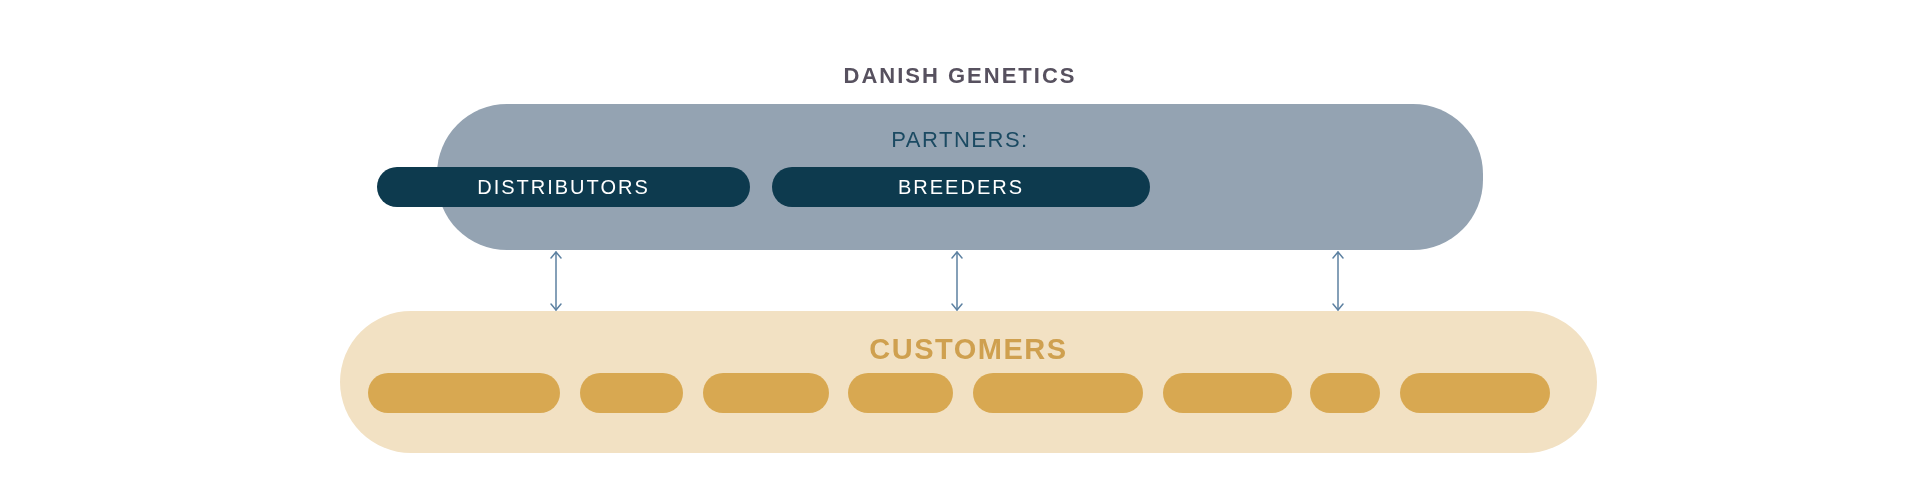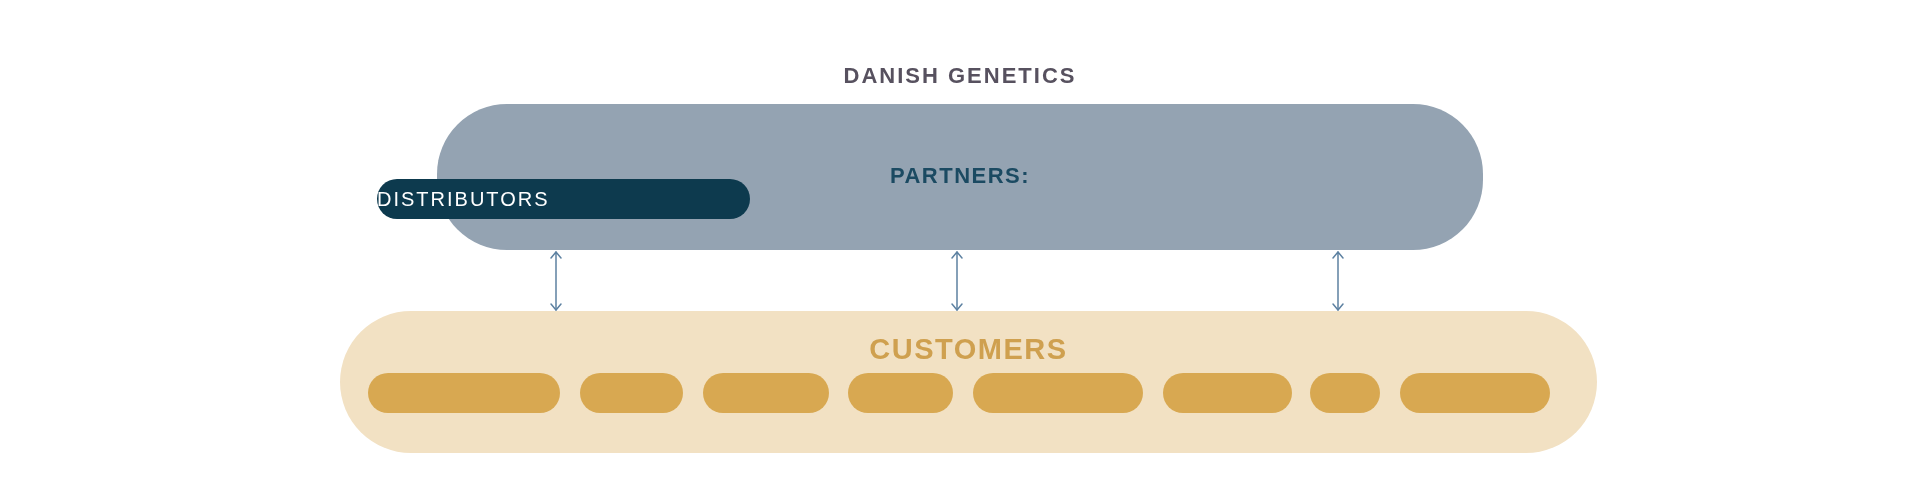--- a/index.html
+++ b/index.html
@@ -29,29 +29,28 @@
   }
   .partners-box{
     position:absolute;left:437px;top:104px;
     width:1046px;height:146px;
     background:var(--partners-bg);
     border-radius:70px;
   }
   .partners-label{
     position:absolute;left:0;top:23px;width:100%;
     text-align:center;
-    font-size:22px;font-weight:700;letter-spacing:1.5px;
+    font-size:22px;font-weight:400;letter-spacing:1.5px;
     color:var(--partners-label-text);
-    margin-top:36px;
   }
   .partner-pill{
-    position:absolute;top:179px;height:40px;
+    position:absolute;top:167px;height:40px;
     background:var(--partner-pill-bg);
     border-radius:20px;
-    display:flex;align-items:center;
+    display:flex;align-items:center;justify-content:center;
     color:var(--partner-pill-text);
     font-size:20px;font-weight:500;letter-spacing:2px;
   }
   .pill-distributors{left:377px;width:373px;}
   .pill-breeders{left:772px;width:378px;}
   .pill-multipliers{left:1169px;width:376px;}
   .arrow{
     position:absolute;top:249px;width:16px;height:64px;
   }
   .arrow-1{left:548px;}
@@ -94,20 +93,23 @@
 
   <div class="title">DANISH GENETICS</div>
 
   <div class="partners-box">
     <div class="partners-label">PARTNERS:</div>
   </div>
 
   <div class="partner-pill pill-distributors">
     <span>DISTRIBUTORS</span>
   </div>
+  <div class="partner-pill pill-breeders">
+    <span>BREEDERS</span>
+  </div>
 
   <svg class="arrow arrow-1" viewBox="0 0 16 64">
     <line x1="8" y1="3" x2="8" y2="61"></line>
     <polyline points="3,9 8,3 13,9"></polyline>
     <polyline points="3,55 8,61 13,55"></polyline>
   </svg>
   <svg class="arrow arrow-2" viewBox="0 0 16 64">
     <line x1="8" y1="3" x2="8" y2="61"></line>
     <polyline points="3,9 8,3 13,9"></polyline>
     <polyline points="3,55 8,61 13,55"></polyline>

